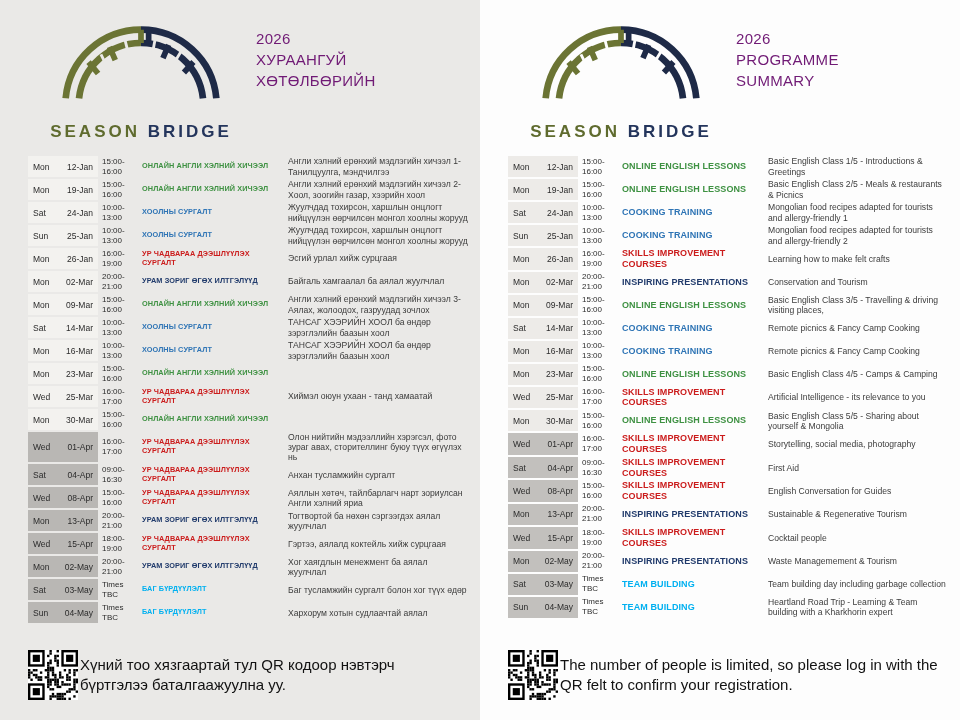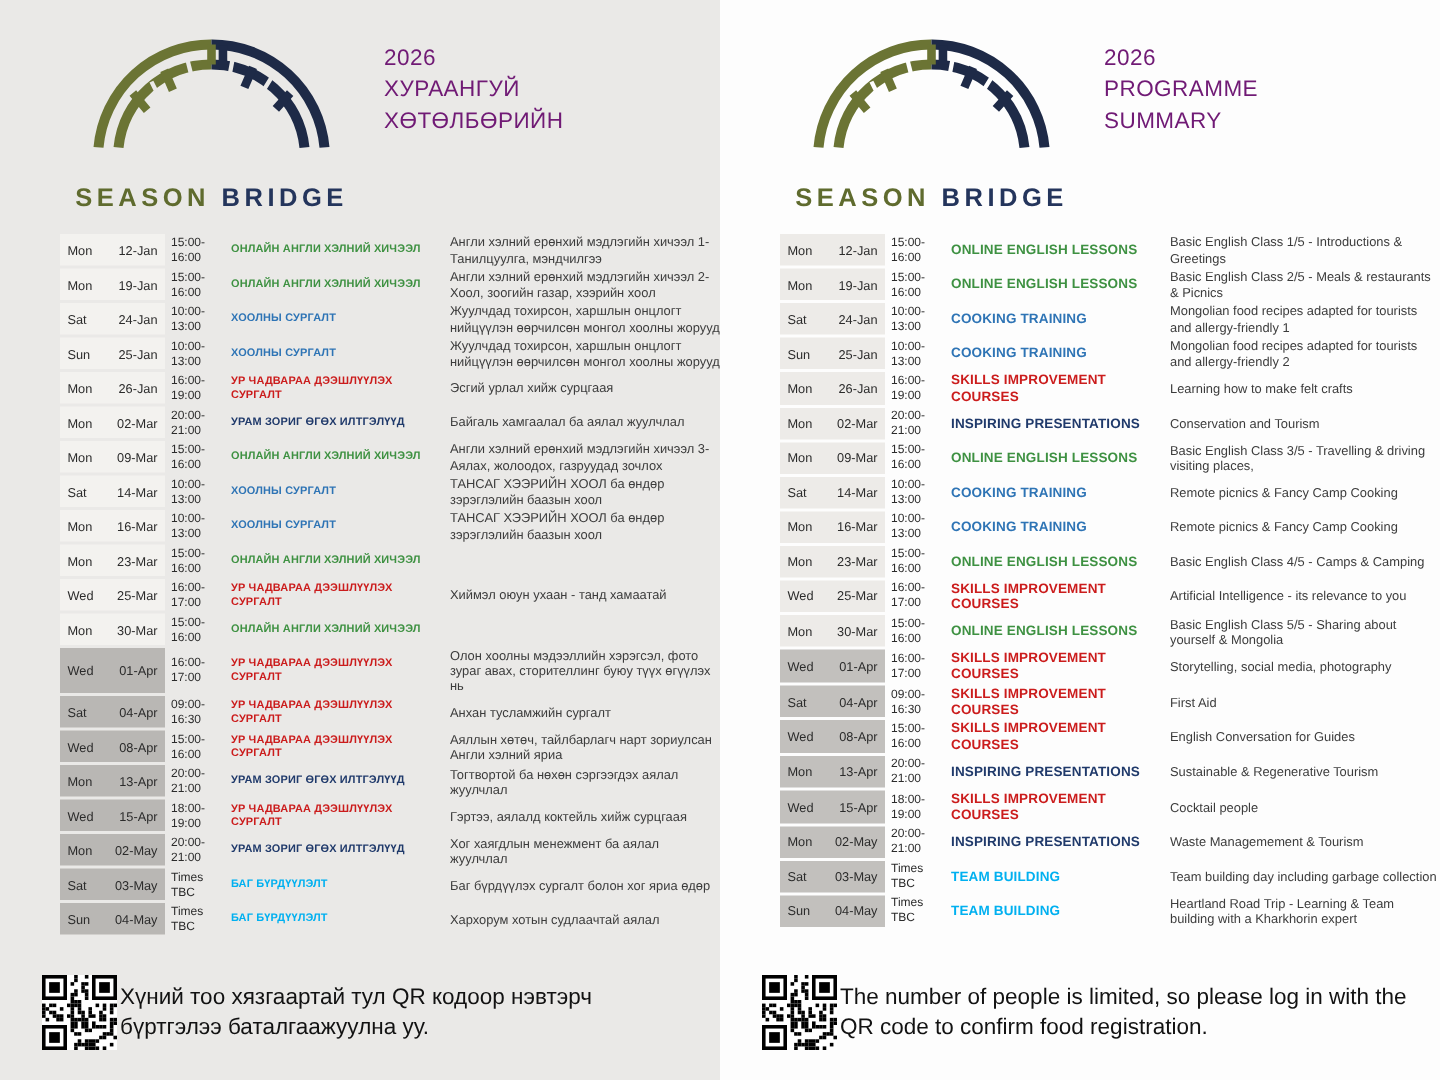--- a/index.html
+++ b/index.html
@@ -16,21 +16,21 @@
   
   .header{position:absolute;top:22px;left:50px;display:flex;gap:24px;align-items:flex-start;}
   .logo{width:182px;}
   .logo svg{display:block;}
   .logo-text{font-size:17px;letter-spacing:3px;font-weight:bold;margin-top:18px;text-align:center;}
   .logo-season{color:#5f6b2e;}
   .logo-bridge{color:#24355c;}
   .doc-title{font-size:15px;font-weight:normal;color:#701a75;line-height:1.4;padding-top:6px;letter-spacing:.3px;}
 
   
-  .table{position:absolute;top:156px;left:40px;width:440px;height:492px;overflow:hidden;}
+  .table{position:absolute;top:156px;left:28px;width:440px;height:492px;overflow:hidden;}
   .row{display:grid;grid-template-columns:70px 36px 142px 1fr;column-gap:4px;
        align-items:center;min-height:21px;margin-bottom:2px;}
   .datecell{align-self:stretch;display:flex;justify-content:space-between;align-items:center;
             padding:2px 5px;font-size:8.5px;color:#2b2b2b;}
   .datecell.shade-light{background:#f3f2ef;}
   .datecell.shade-dark{background:#b9b7b4;}
   .panel-right .datecell.shade-light{background:#edebe8;}
   .panel-right .datecell.shade-dark{background:#c2c0bd;}
   .timecell{font-size:8px;line-height:1.25;color:#2b2b2b;}
   .course{font-weight:bold;font-size:7.3px;letter-spacing:.1px;line-height:1.2;}
@@ -178,21 +178,21 @@
           <div class="timecell">15:00-<br>16:00</div>
           <div class="course" style="color: rgb(62, 145, 66);">ОНЛАЙН АНГЛИ ХЭЛНИЙ ХИЧЭЭЛ</div>
         </div>
         <div class="row">
           <div class="datecell shade-dark">
             <div class="day">Wed</div>
             <div class="date">01-Apr</div>
           </div>
           <div class="timecell">16:00-<br>17:00</div>
           <div class="course" style="color: rgb(203, 28, 28);">УР ЧАДВАРАА ДЭЭШЛҮҮЛЭХ СУРГАЛТ</div>
-          <div class="desc">Олон хоолны мэдээллийн хэрэгсэл, фото зураг авах, сторителлинг буюу түүх өгүүлэх нь</div>
+          <div class="desc">Олон нийтийн мэдээллийн хэрэгсэл, фото зураг авах, сторителлинг буюу түүх өгүүлэх нь</div>
         </div>
         <div class="row">
           <div class="datecell shade-dark">
             <div class="day">Sat</div>
             <div class="date">04-Apr</div>
           </div>
           <div class="timecell">09:00-<br>16:30</div>
           <div class="course" style="color: rgb(203, 28, 28);">УР ЧАДВАРАА ДЭЭШЛҮҮЛЭХ СУРГАЛТ</div>
           <div class="desc">Анхан тусламжийн сургалт</div>
         </div>
@@ -232,21 +232,21 @@
           <div class="course" style="color: rgb(32, 58, 107);">УРАМ ЗОРИГ ӨГӨХ ИЛТГЭЛҮҮД</div>
           <div class="desc">Хог хаягдлын менежмент ба аялал жуулчлал</div>
         </div>
         <div class="row">
           <div class="datecell shade-dark">
             <div class="day">Sat</div>
             <div class="date">03-May</div>
           </div>
           <div class="timecell">Times<br>TBC</div>
           <div class="course" style="color: rgb(0, 176, 240);">БАГ БҮРДҮҮЛЭЛТ</div>
-          <div class="desc">Баг бүрдүүлэх сургалт болон хог яриа өдөр</div>
+          <div class="desc">Баг тусламжийн сургалт болон хог түүх өдөр</div>
         </div>
         <div class="row">
           <div class="datecell shade-dark">
             <div class="day">Sun</div>
             <div class="date">04-May</div>
           </div>
           <div class="timecell">Times<br>TBC</div>
           <div class="course" style="color: rgb(0, 176, 240);">БАГ БҮРДҮҮЛЭЛТ</div>
           <div class="desc">Хархорум хотын судлаачтай аялал</div>
         </div>
@@ -712,16 +712,16 @@
             <rect x="0" y="0" width="16.666666666666668" height="16.666666666666668" fill="#000"></rect>
             <rect x="2.380952380952381" y="2.380952380952381" width="11.904761904761905" height="11.904761904761905" fill="#fff"></rect>
             <rect x="4.761904761904762" y="4.761904761904762" width="7.142857142857142" height="7.142857142857142" fill="#000"></rect>
             <rect x="33.333333333333336" y="0" width="16.666666666666668" height="16.666666666666668" fill="#000"></rect>
             <rect x="35.714285714285715" y="2.380952380952381" width="11.904761904761905" height="11.904761904761905" fill="#fff"></rect>
             <rect x="38.095238095238095" y="4.761904761904762" width="7.142857142857142" height="7.142857142857142" fill="#000"></rect>
             <rect x="0" y="33.333333333333336" width="16.666666666666668" height="16.666666666666668" fill="#000"></rect>
             <rect x="2.380952380952381" y="35.714285714285715" width="11.904761904761905" height="11.904761904761905" fill="#fff"></rect>
             <rect x="4.761904761904762" y="38.095238095238095" width="7.142857142857142" height="7.142857142857142" fill="#000"></rect>
           </svg></span>
-      <div class="footer-text">The number of people is limited, so please log in with the QR code to confirm food registration.</div>
+      <div class="footer-text">The number of people is limited, so please log in with the QR felt to confirm your registration.</div>
     </div>
   </section>
 </div>
 
 </body></html>

